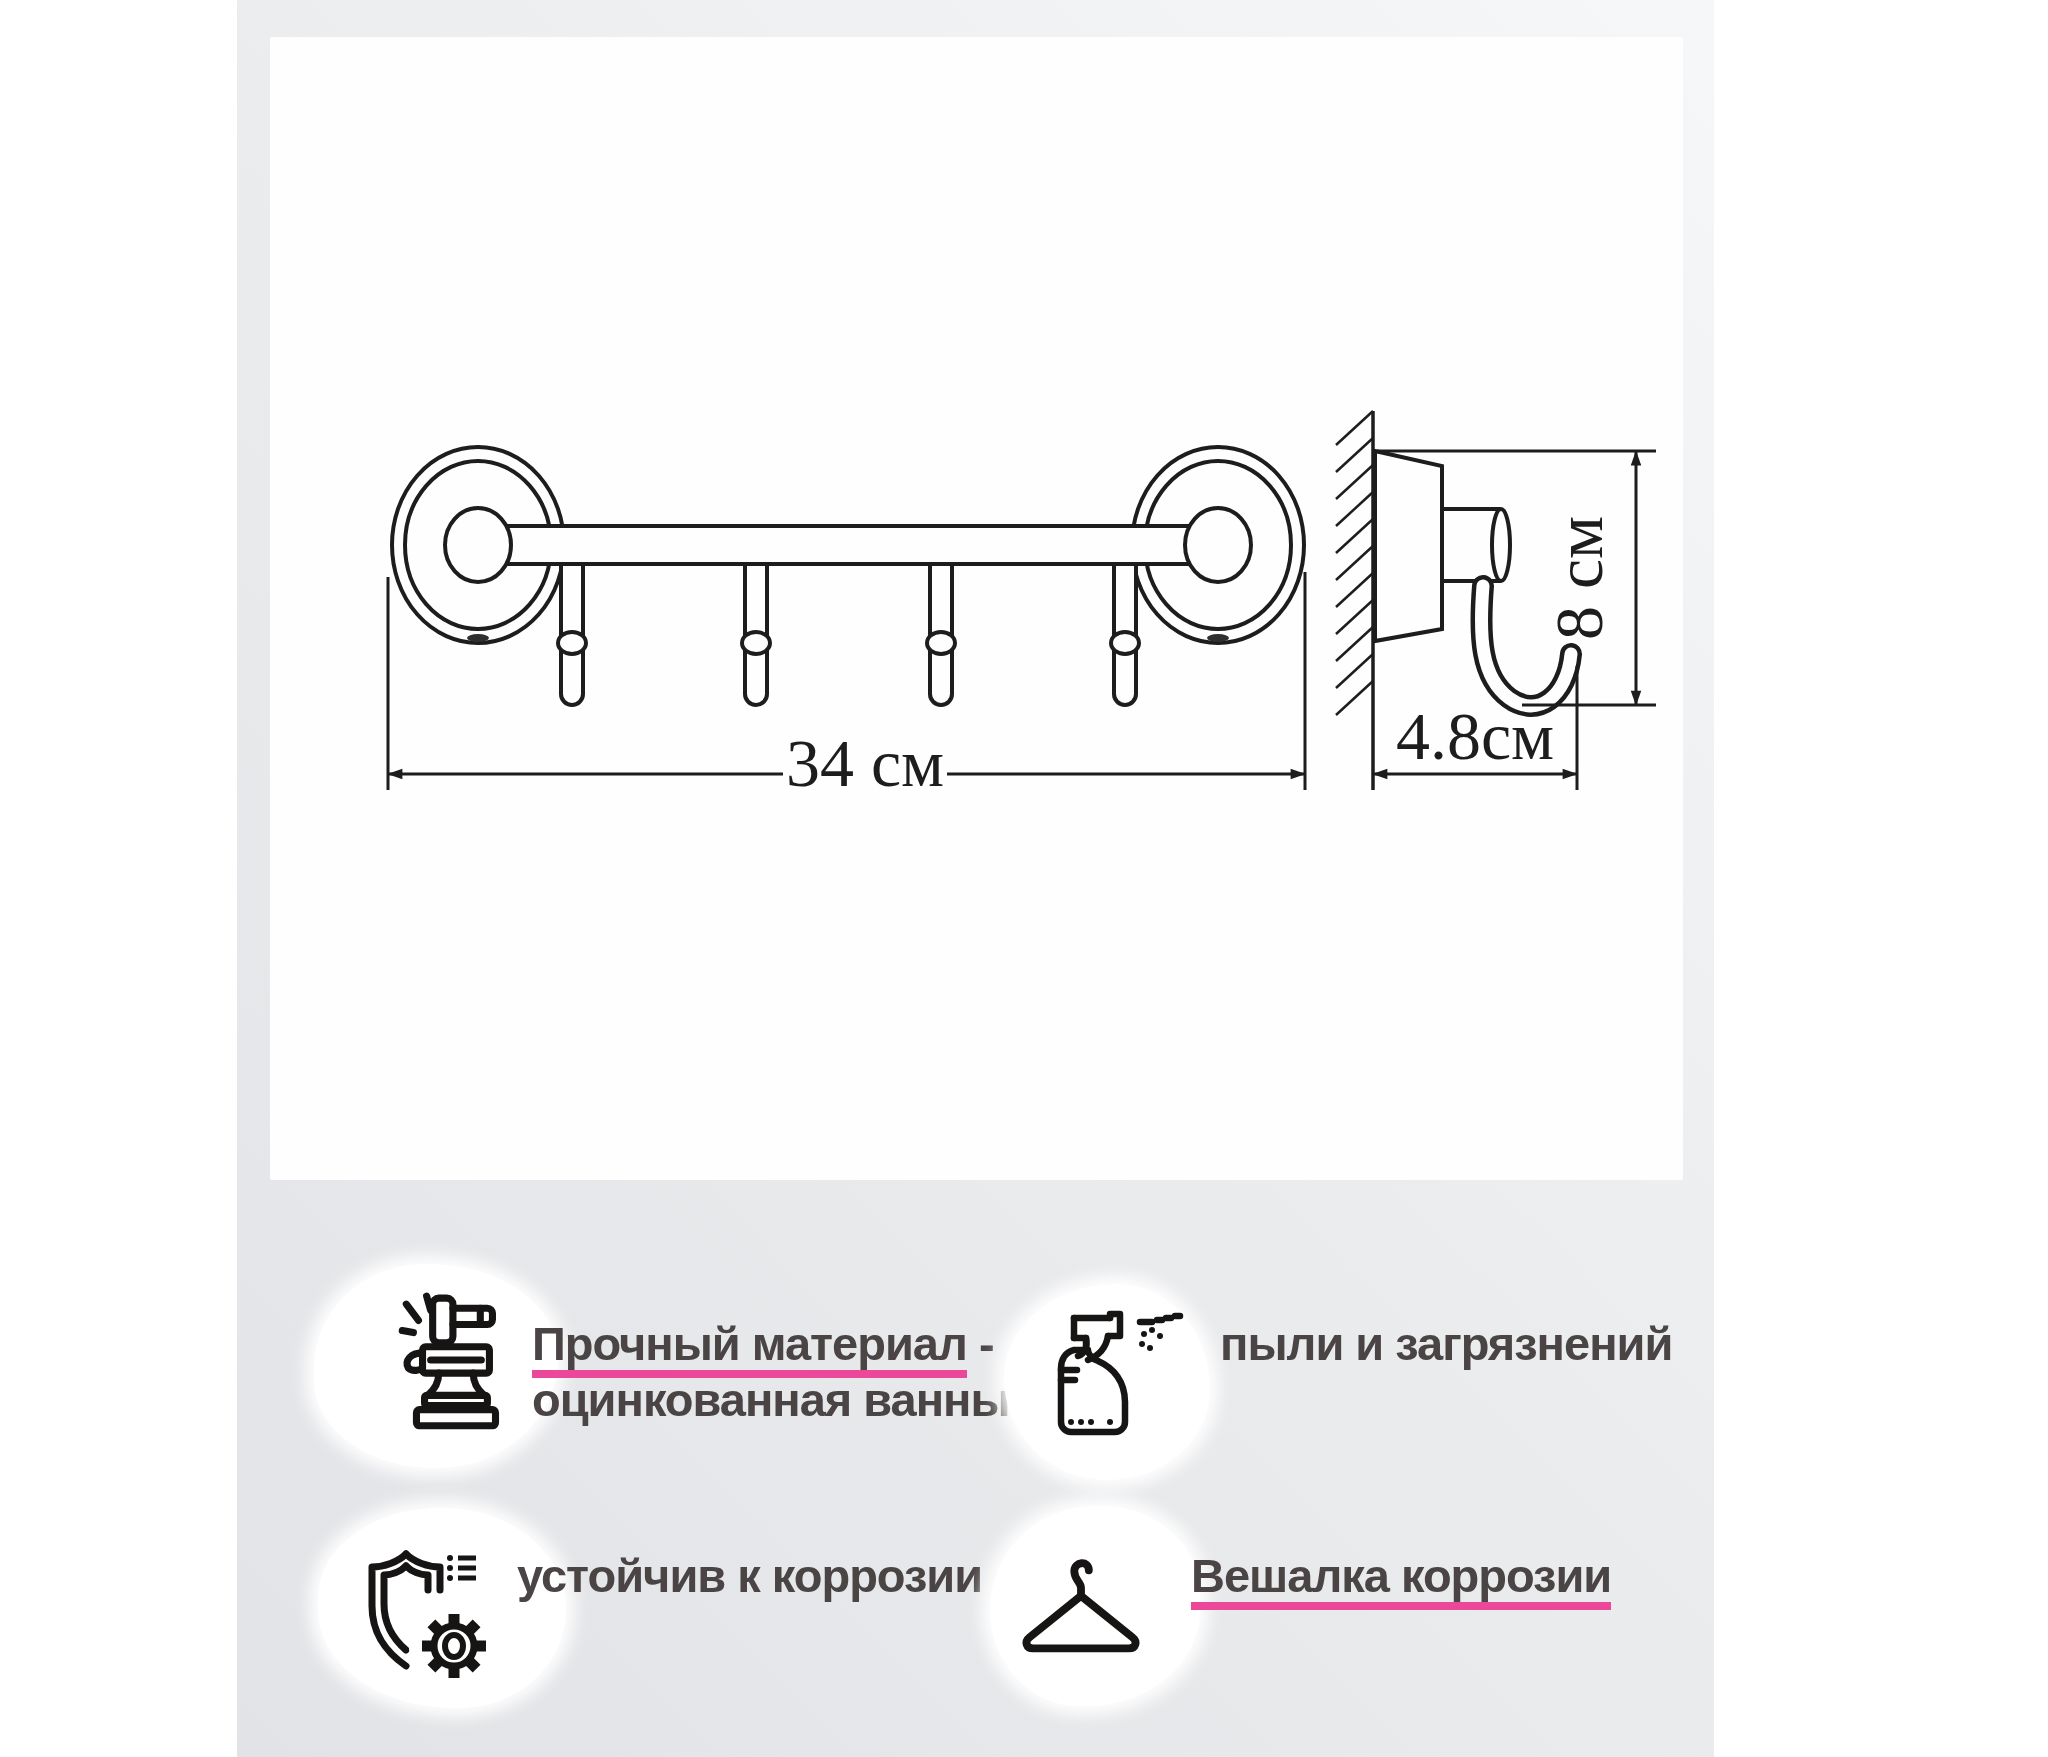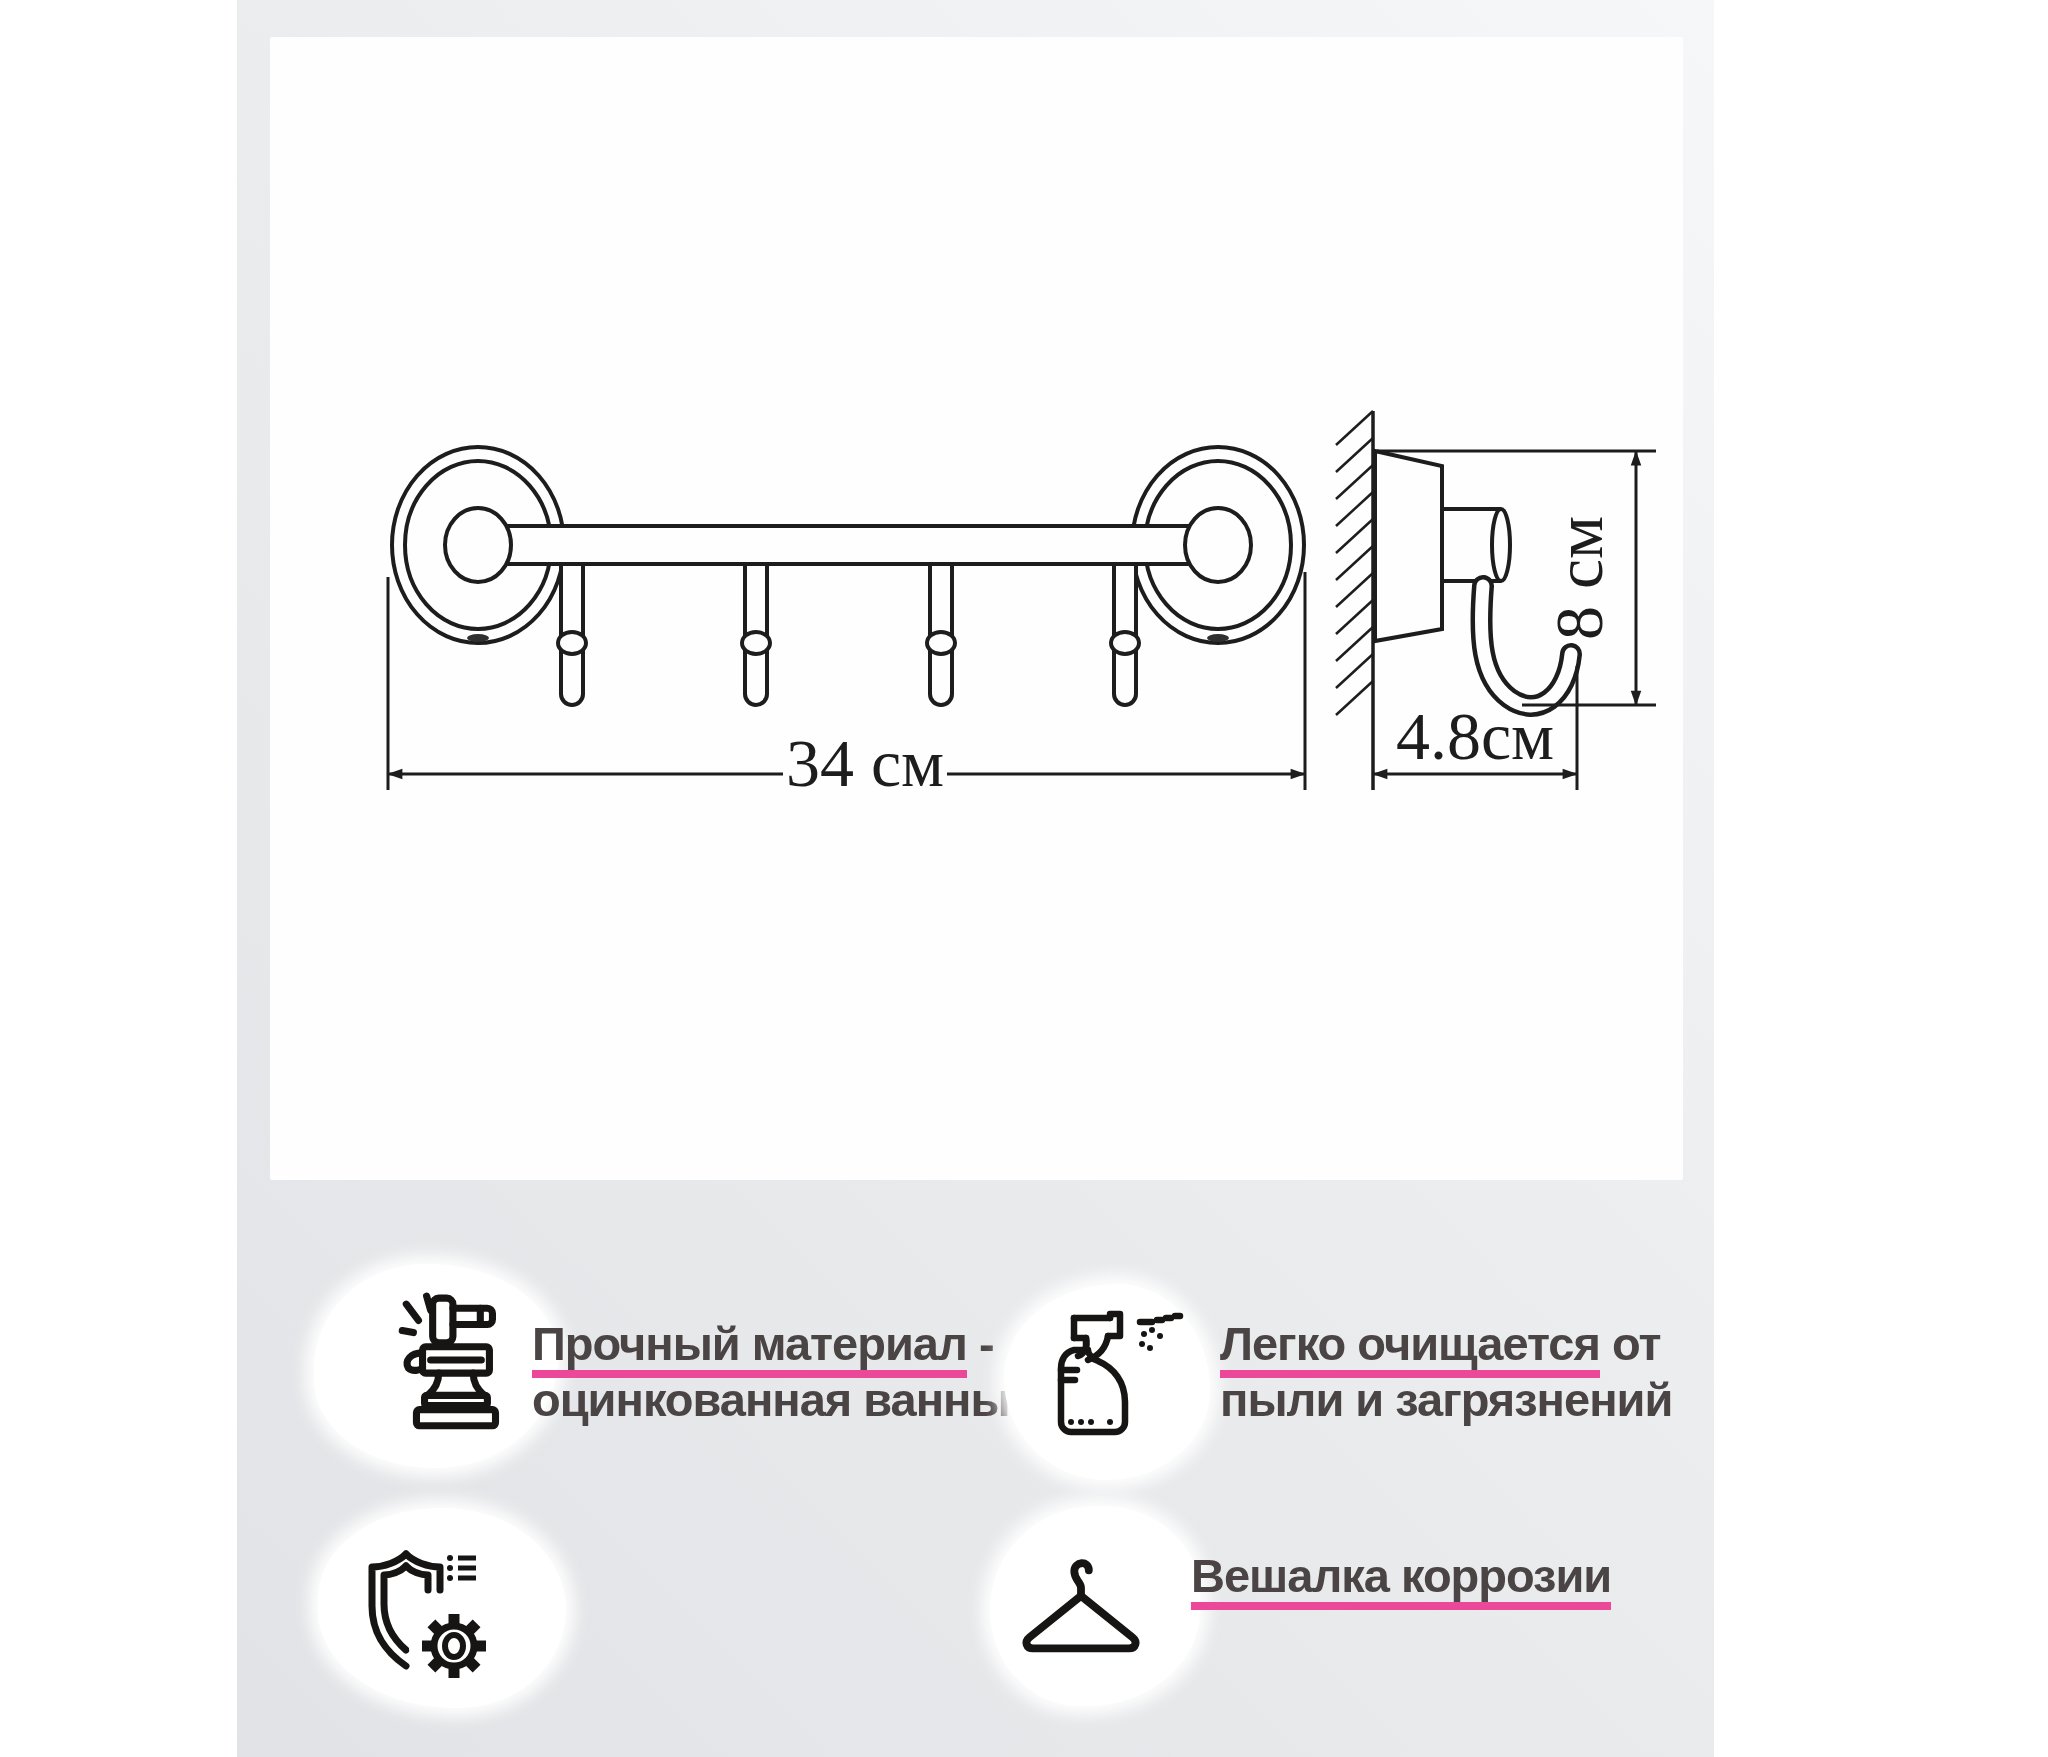--- a/index.html
+++ b/index.html
@@ -164,21 +164,20 @@
         <circle cx="47" cy="118" r="3"></circle>
           <circle cx="66" cy="118" r="3"></circle>
         <circle cx="100" cy="30" r="3"></circle>
           <circle cx="108" cy="26" r="3"></circle>
         <circle cx="116" cy="32" r="3"></circle>
           <circle cx="98" cy="40" r="3"></circle>
           <circle cx="106" cy="44" r="3"></circle>
       </g>
     </svg>
     <div class="ftext t2">
-      <div><span class="u">Легко очищается</span><span> от</span></div>
       <div>пыли и загрязнений</div>
     </div>
   </div>
 
   
   <div class="feature">
     <div class="blob b3"></div>
     <svg class="icon i3" viewBox="0 0 160 152">
       <g class="ic" stroke-width="7">
         <path d="M52,8 C44,16 30,21 18,21 V60 C18,88 32,106 52,120"></path>
@@ -204,20 +203,21 @@
           <path d="M104,22 h18"></path>
           <path d="M104,32 h18"></path>
       </g>
       <g fill="#171414" stroke="none">
         <circle cx="96" cy="12" r="3"></circle>
           <circle cx="96" cy="22" r="3"></circle>
           <circle cx="96" cy="32" r="3"></circle>
       </g>
     </svg>
     <div class="ftext t3">
+      <div>устойчив к коррозии</div>
     </div>
   </div>
 
   
   <div class="feature">
     <div class="blob b4"></div>
     <svg class="icon i4" viewBox="0 0 120 110">
       <g class="ic" stroke-width="7">
         <path d="M60,37 V30 C60,24 54,23 54,15 C54,6 67,5 67,14"></path>
         <path d="M60,37 L14,74 C9,78 11,84 17,84 H103 C109,84 111,78 106,74 Z"></path>

